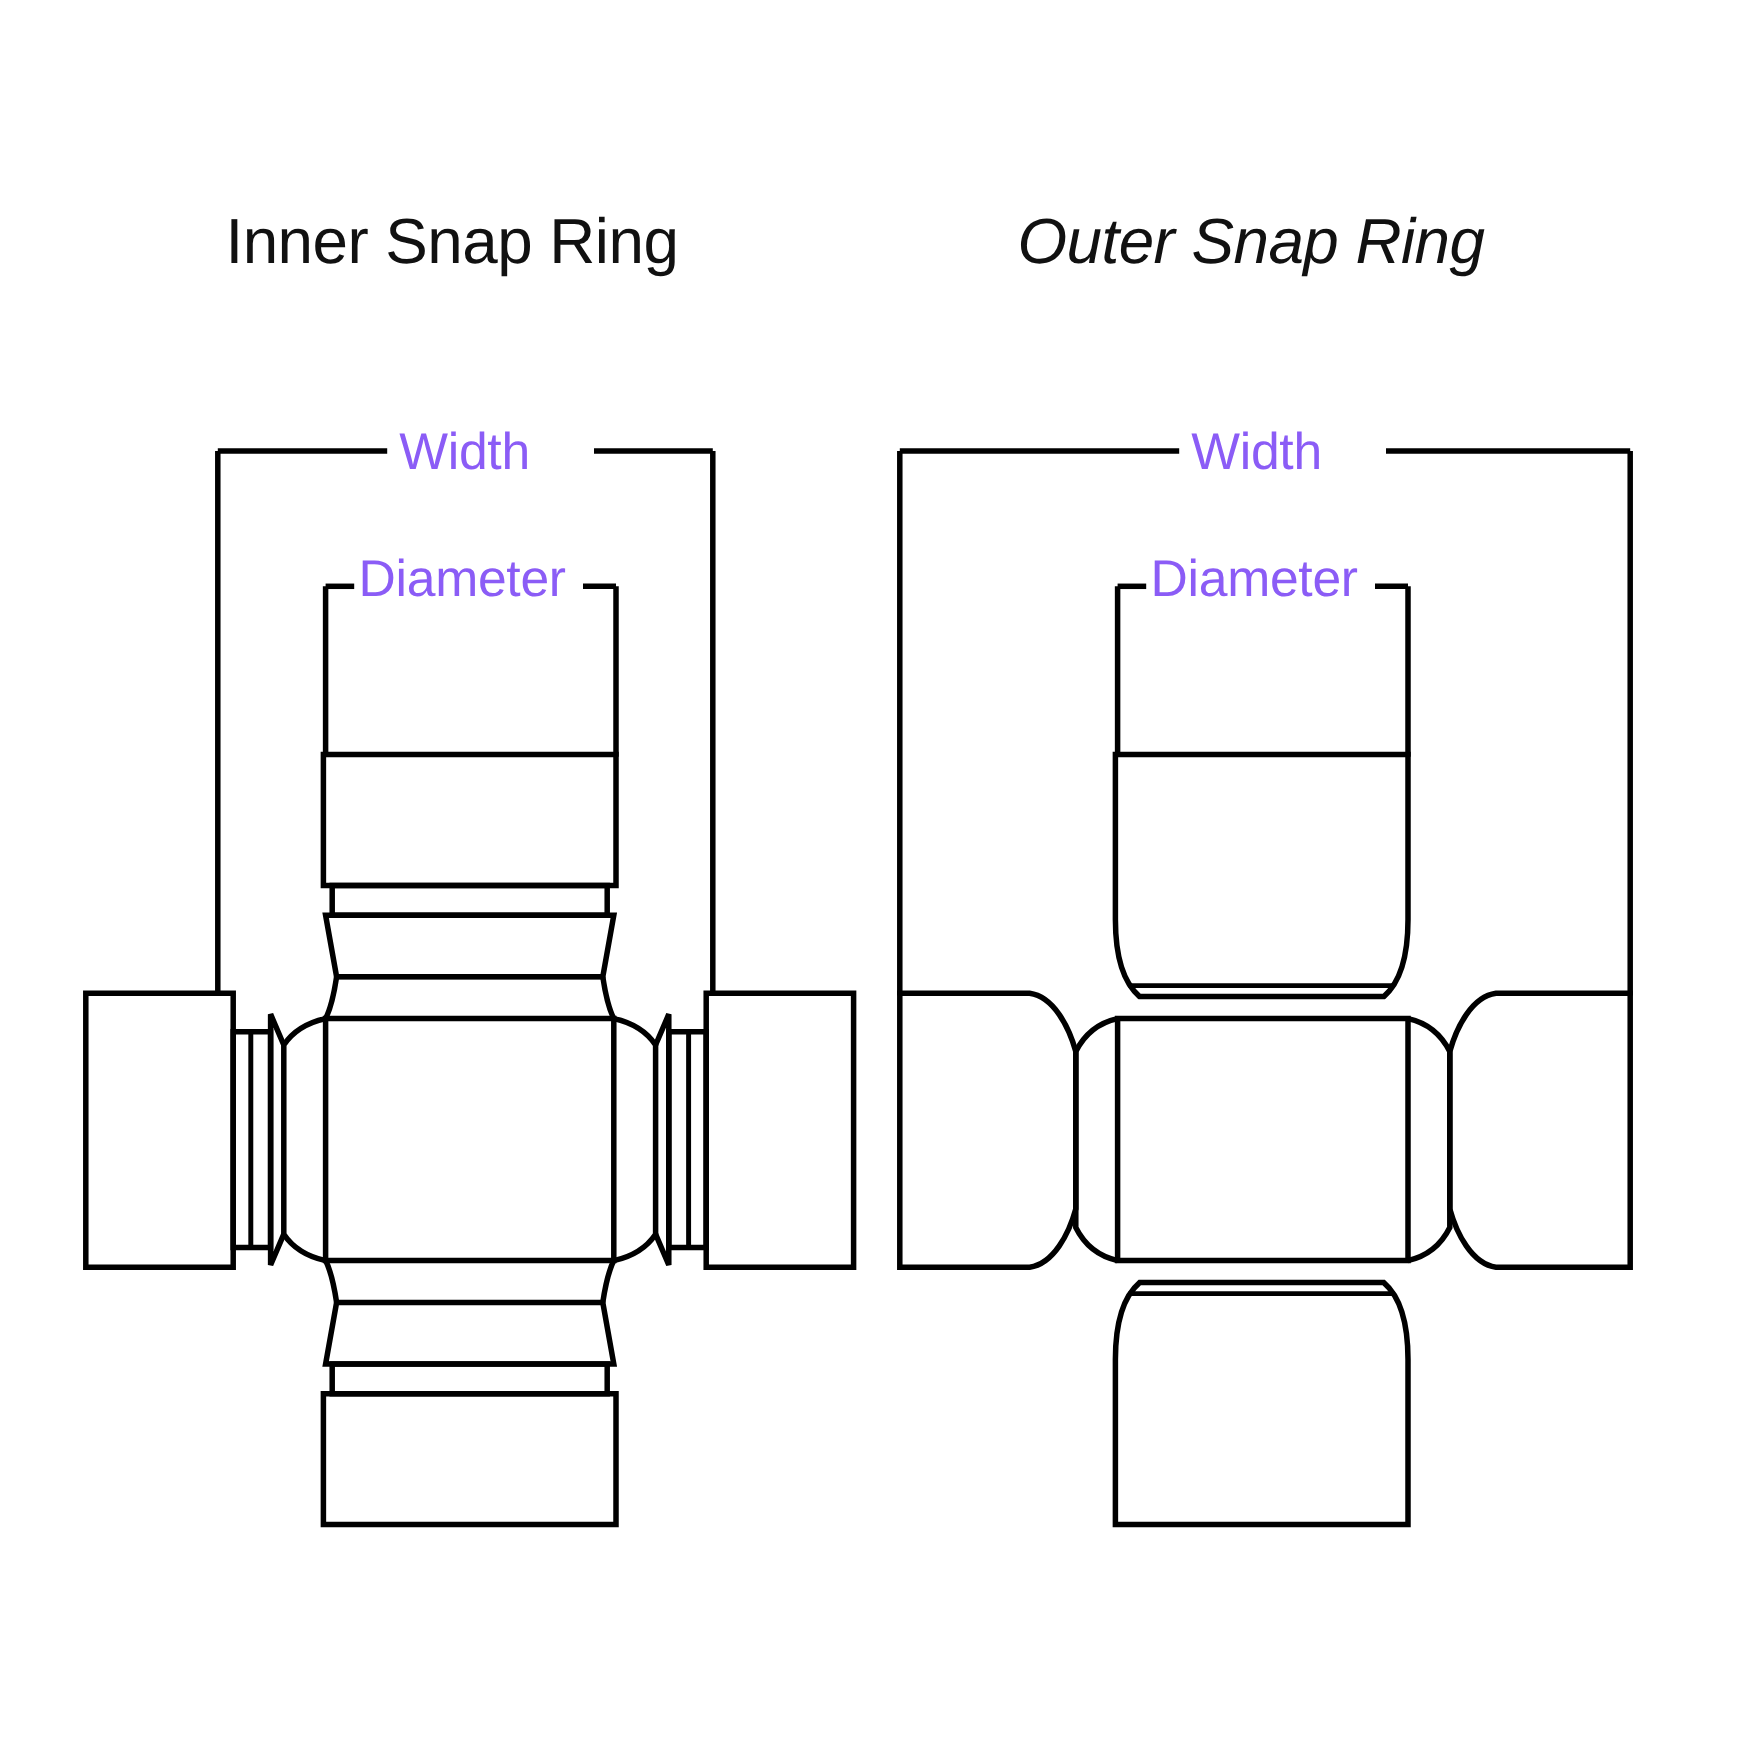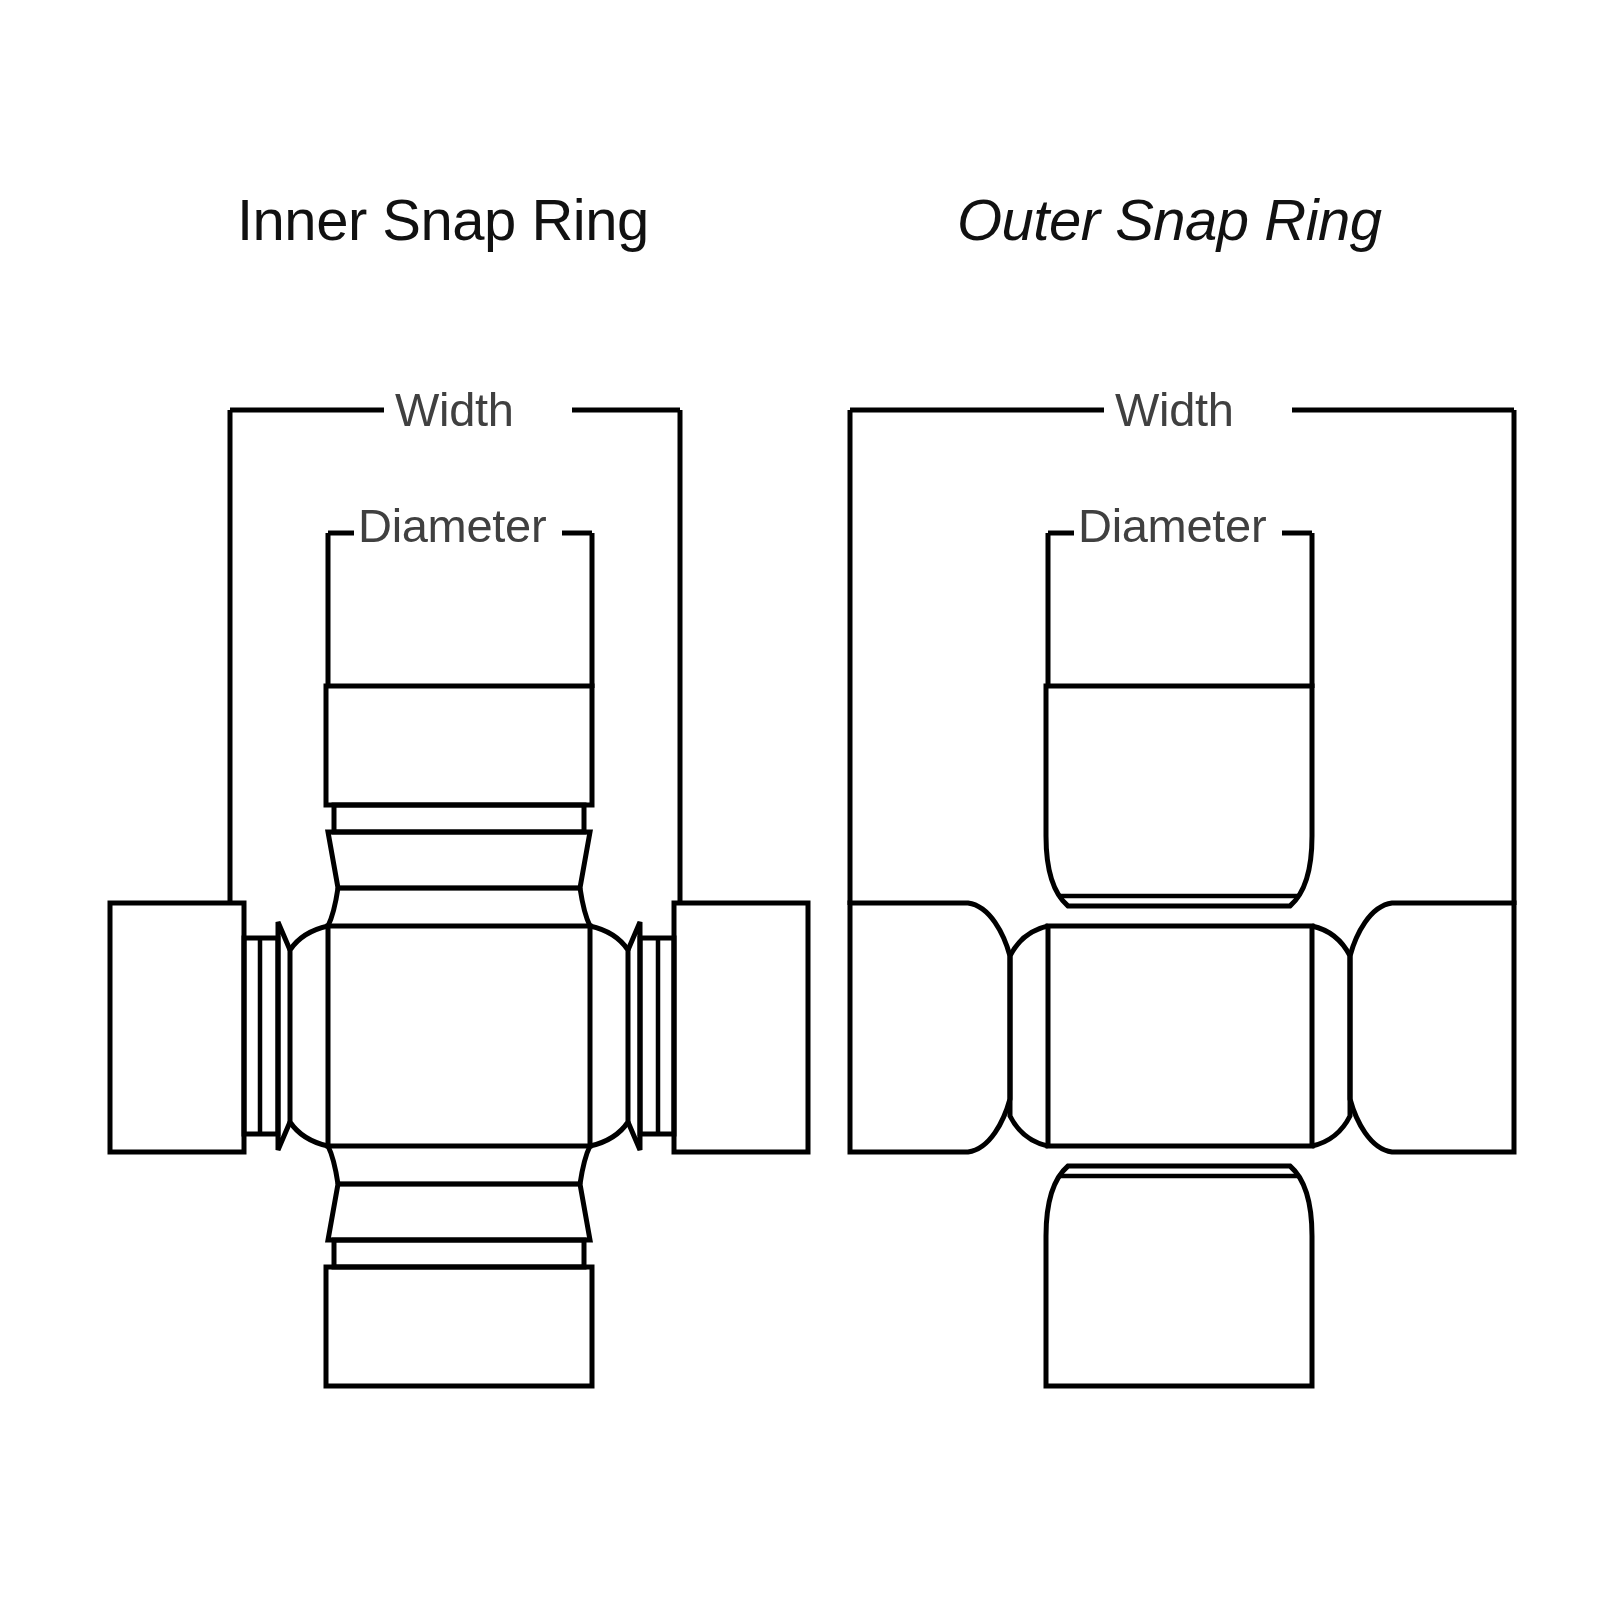--- a/index.html
+++ b/index.html
@@ -11,21 +11,20 @@
     width: 1600px;
     height: 1600px;
     font-family: "Liberation Sans", sans-serif;
     overflow: hidden;
   }
   #figure {
     position: relative;
     width: 1330px;
     height: 1600px;
     background: #ffffff;
-    margin-left: 32px;
   }
   svg.drawing {
     position: absolute;
     top: 0;
     left: 0;
     width: 1600px;
     height: 1600px;
     display: block;
   }
   .ln {
@@ -57,21 +56,21 @@
     white-space: nowrap;
     letter-spacing: -0.5px;
   }
   #title-inner  { left: 205px; top: 186px; }
   #title-outer  { left: 925px; top: 186px; font-style: italic; }
 
   .dim-label {
     position: absolute;
     font-size: 47px;
     font-weight: 400;
-    color: #404040;
+    color: #8b5cf6;
     white-space: nowrap;
     letter-spacing: -0.3px;
   }
   #label-width-inner    { left: 363px;  top: 382px; }
   #label-diameter-inner { left: 326px;  top: 498px; }
   #label-width-outer    { left: 1083px; top: 382px; }
   #label-diameter-outer { left: 1046px; top: 498px; }
 </style>
 </head>
 <body>

